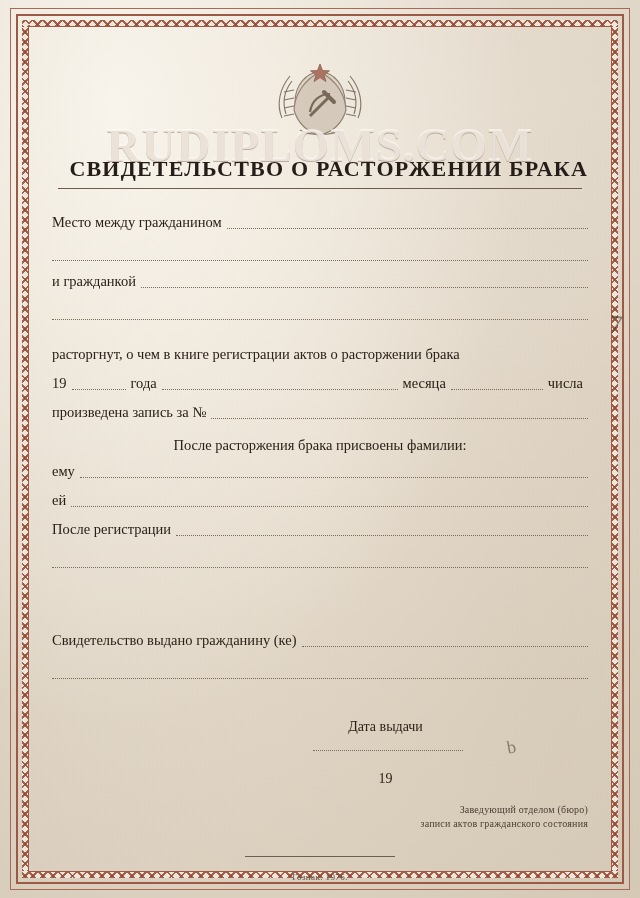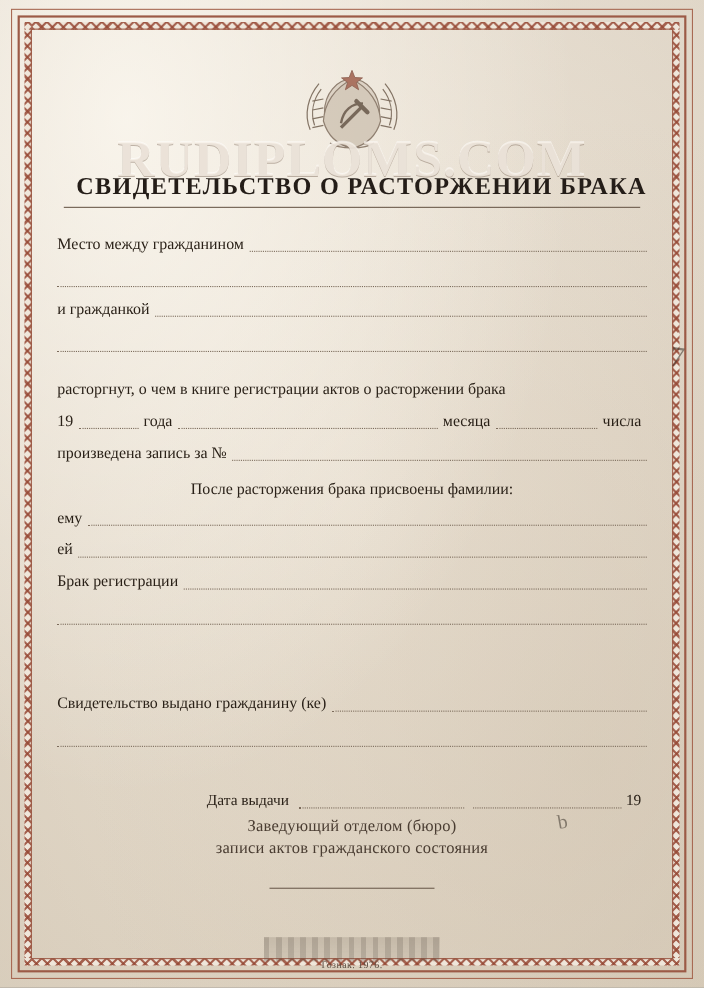--- a/index.html
+++ b/index.html
@@ -157,31 +157,32 @@
 
   #issued-row { margin-top: 30px; }
 
   #date-block {
     margin-top: 40px;
     display: flex;
     justify-content: flex-end;
   }
   #date-row {
     display: flex;
-    align-items: flex-end;
+    align-items: center;
     font-size: 14px;
     color: #2a2118;
     width: 400px;
+    flex-direction: column;
   }
   #date-row .fill { margin: 0 4px 2px 4px; }
 
   #signature-block {
-    margin-top: 4px;
-    text-align: center;
-    font-size: 15px;
+    margin-top: 16px;
+    text-align: right;
+    font-size: 10px;
     color: #4a3d32;
     line-height: 1.35;
     letter-spacing: 0.2px;
   }
   #sign-line {
     width: 150px;
     border-bottom: 1px solid #6f5f50;
     margin: 26px auto 0 auto;
   }
 
@@ -312,21 +313,21 @@
       <span class="lbl">ему</span>
       <span class="fill"></span>
     </div>
 
     <div class="line-row">
       <span class="lbl">ей</span>
       <span class="fill"></span>
     </div>
 
     <div class="line-row">
-      <span class="lbl">Брак регистрации</span>
+      <span class="lbl">После регистрации</span>
       <span class="fill"></span>
     </div>
     <div class="blank-row"></div>
 
     <div class="spacer-md"></div>
 
     <div class="line-row" id="issued-row">
       <span class="lbl">Свидетельство выдано гражданину (ке)</span>
       <span class="fill"></span>
     </div>

